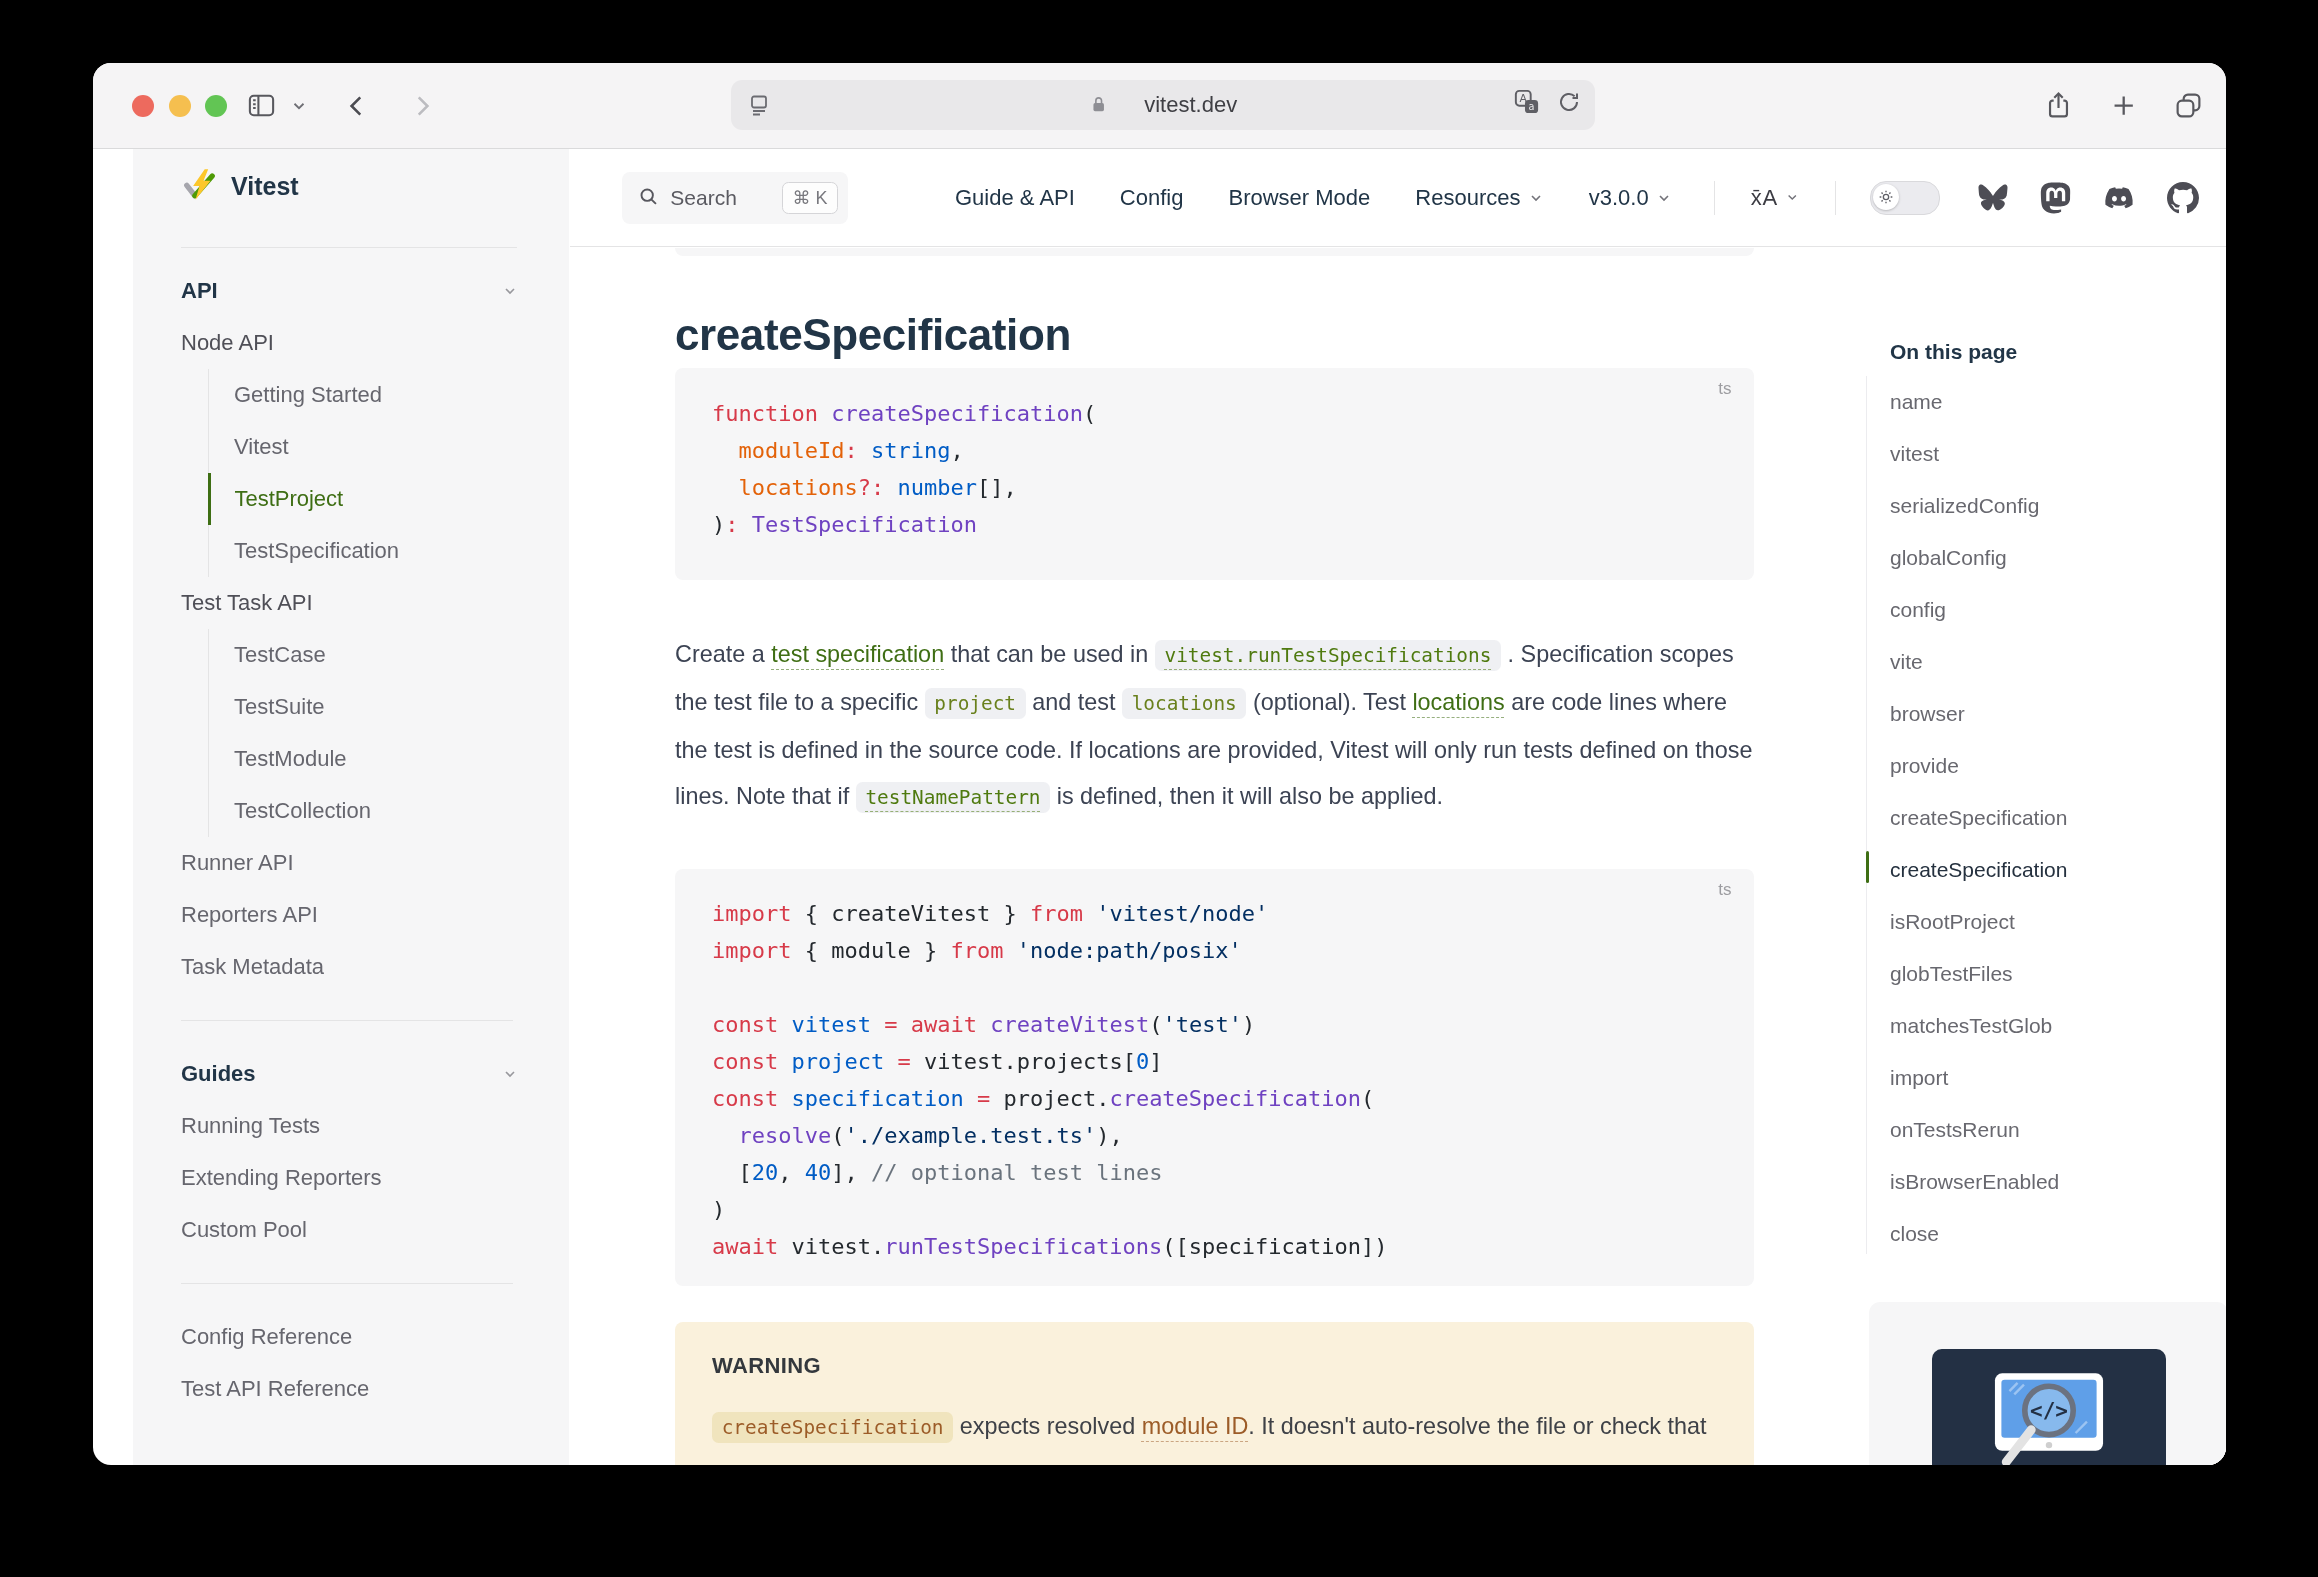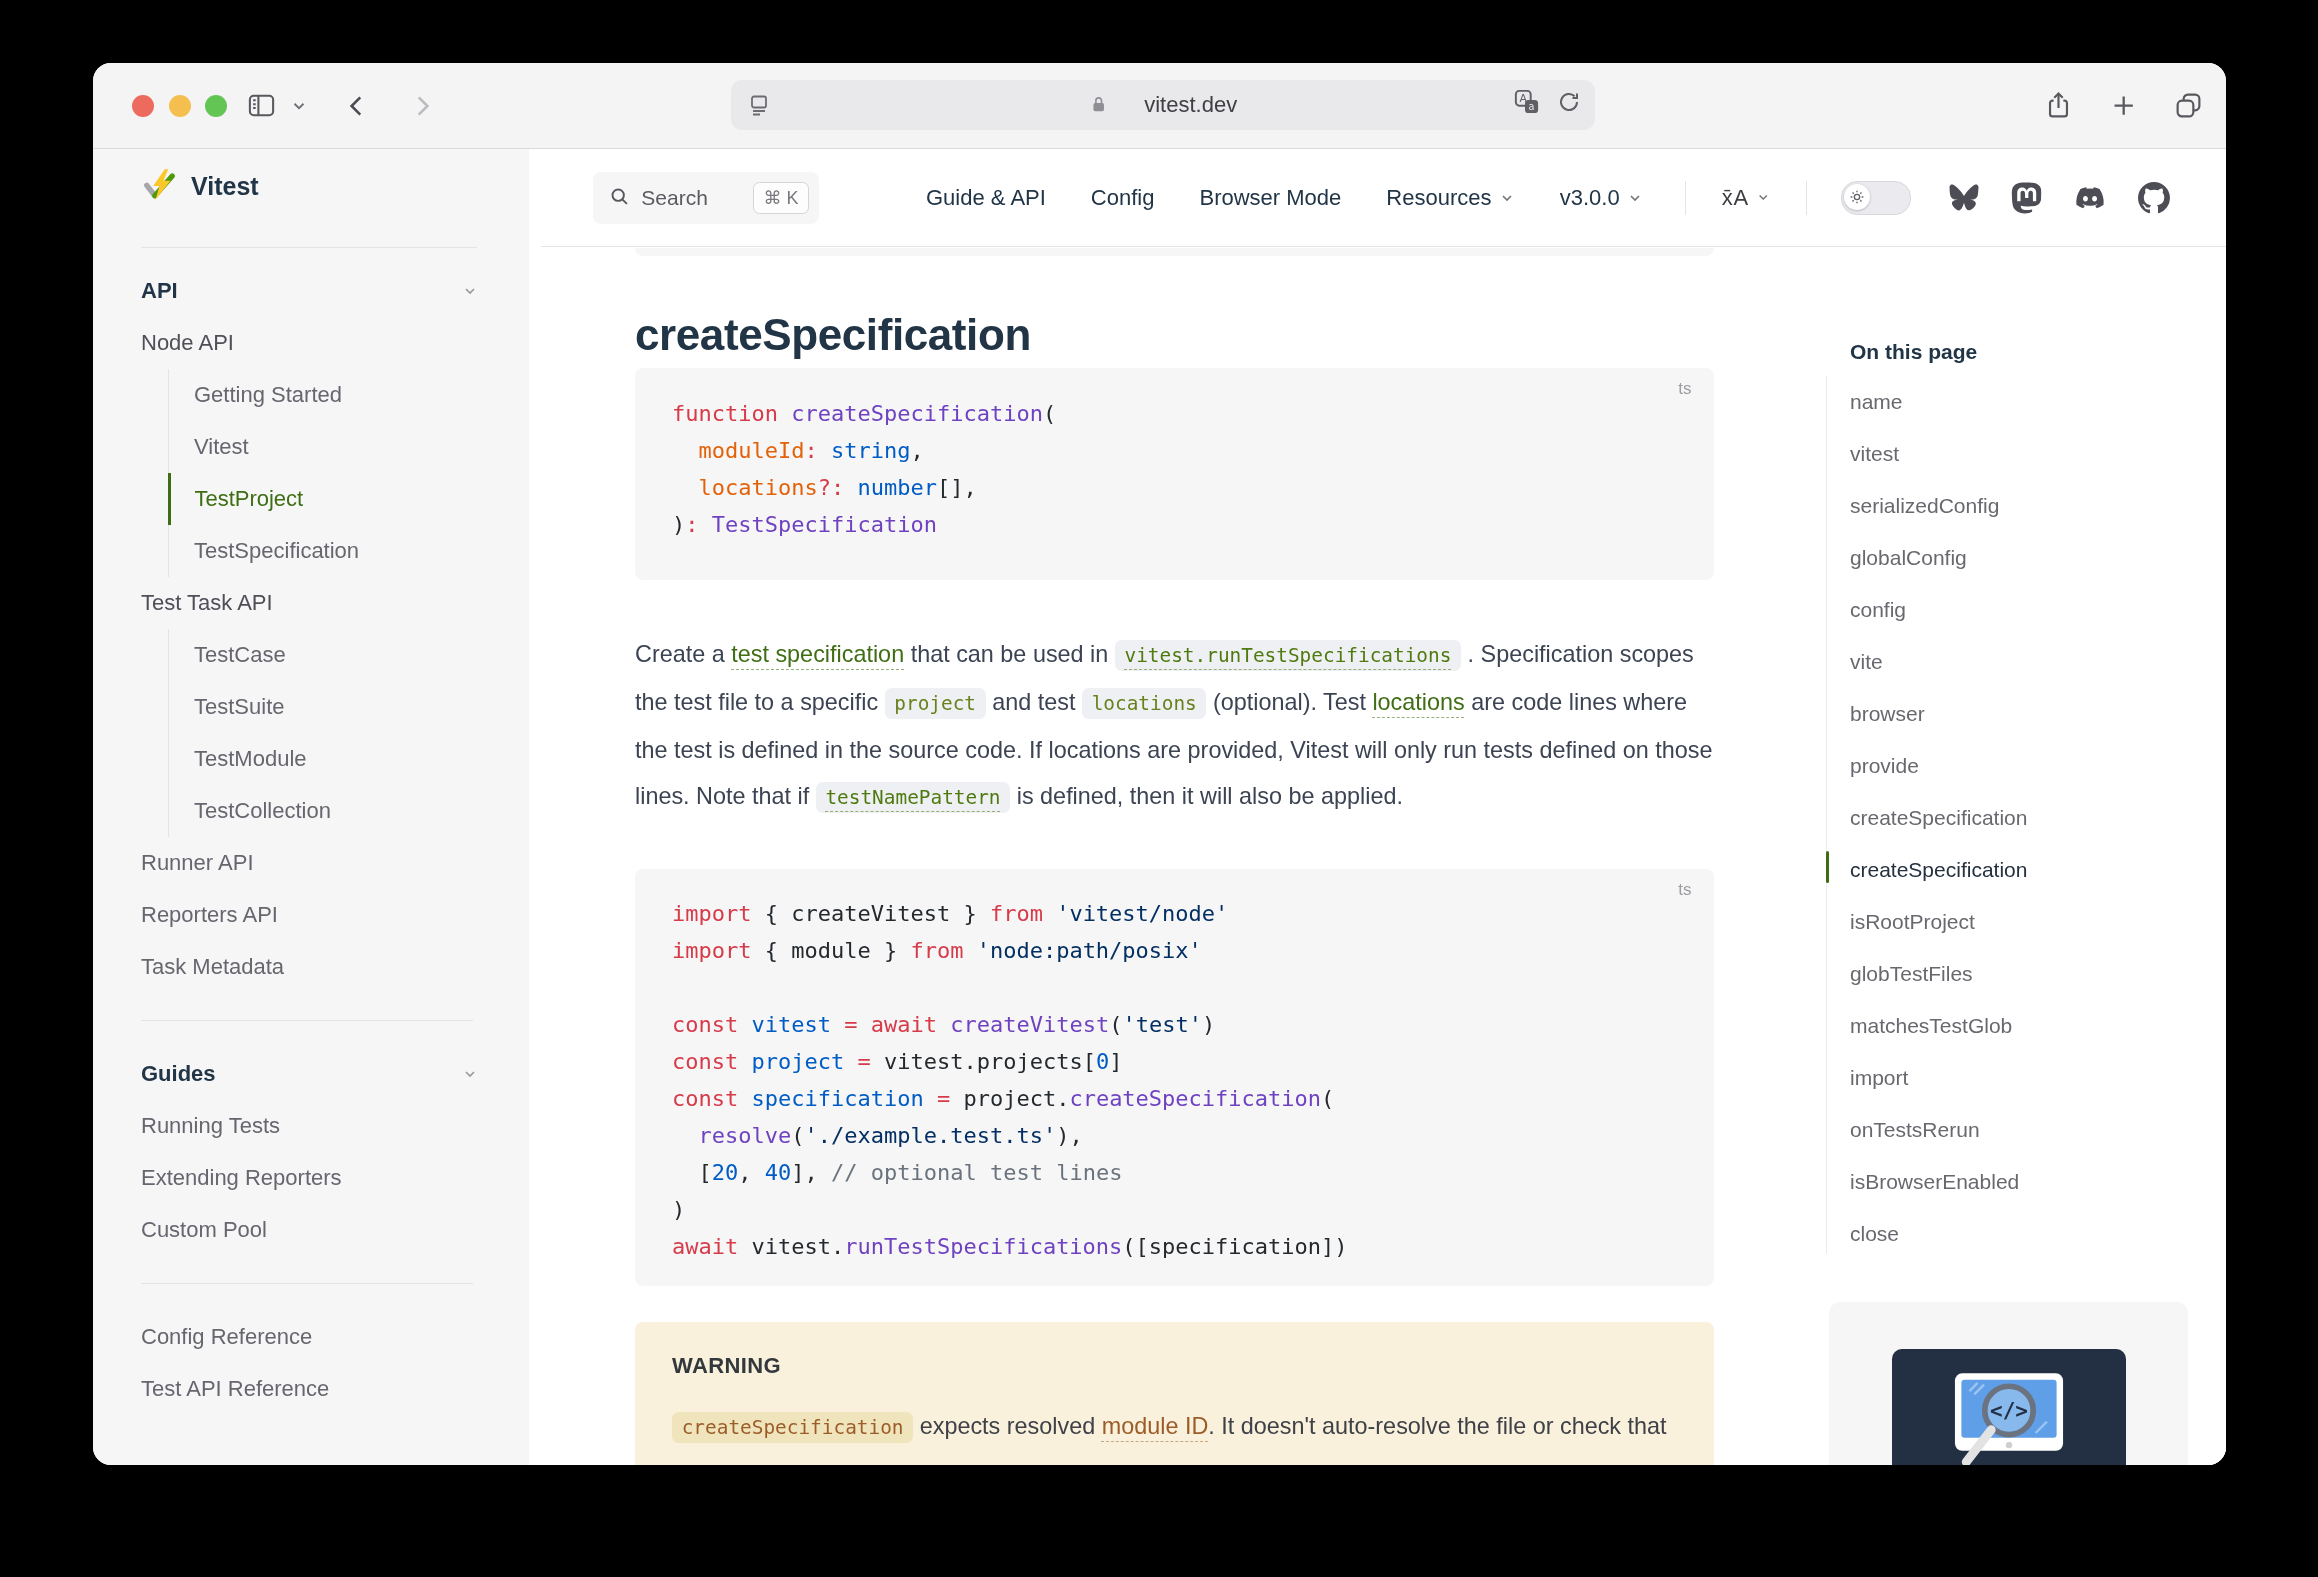--- a/index.html
+++ b/index.html
@@ -15,38 +15,38 @@
   .tb-left .chev-sm{margin-left:13px;color:#6e6e74;}
   .tb-back{margin-left:36px;color:#4c4c52;}
   .tb-fwd{margin-left:39px;color:#bcbcc0;}
   .urlbar{position:absolute;left:638px;top:17px;width:864px;height:50px;background:#e9e8ea;border-radius:11.3px;
     display:flex;align-items:center;justify-content:center;color:#3f3f44;font-size:22px;gap:28px;}
   .urlbar .reader{position:absolute;left:16px;color:#6b6b71;display:flex;}
   .urlbar .lock{color:#8e8e94;margin-right:8px;display:flex;}
   .urlbar .right-ic{position:absolute;right:14.5px;display:flex;gap:16px;color:#5f5f65;align-items:center;}
   .tb-right{position:absolute;right:22.6px;top:0;height:85px;display:flex;align-items:center;gap:37px;color:#58585e;}
   
-  .site{position:absolute;top:86px;left:0;right:0;bottom:0;display:flex;}
+  .site{position:absolute;top:86px;left:0;right:0;bottom:0;display:flex;padding-left:40px;}
   .sb{width:436px;background:#f6f6f7;position:relative;flex:none;}
   .sb-logo{position:absolute;left:48px;top:19.4px;display:flex;align-items:center;gap:13px;}
   .sb-logo .txt{font-size:25px;font-weight:700;color:#213547;}
   .sb-divider-top{position:absolute;top:98px;left:48px;right:52px;height:0.8px;background:#e4e4e5;}
   .sn-list{position:absolute;top:116px;left:0;right:4px;}
   .sn-row{height:52px;display:flex;align-items:center;font-size:22px;cursor:default;}
   .sn-head{padding:0 47px 0 48px;justify-content:space-between;font-weight:700;color:#213547;}
   .sn-head .chv{color:#98989d;display:flex;}
   .sn-group{padding-left:48px;color:#4f4f57;font-weight:500;}
   .sn-item{padding-left:48px;color:#66666e;font-weight:500;}
   .sn-sub{margin-left:75px;border-left:1.6px solid #e4e4e5;padding-left:25px;color:#66666e;font-weight:500;}
   .sn-sub.active{border-left:3.2px solid #3e6e14;padding-left:23.4px;color:#3e6e14;}
   .sn-div{height:55px;position:relative;}
   .sn-div i{position:absolute;top:27px;left:48px;right:52px;height:0.8px;background:#e4e4e5;display:block;}
   .main{flex:1;position:relative;background:#fff;}
   
-  .navbar{position:absolute;top:0;left:12px;right:0;height:98px;background:#fff;border-bottom:0.8px solid #e4e4e5;
+  .navbar{position:absolute;top:0;left:1px;right:0;height:98px;background:#fff;border-bottom:0.8px solid #e4e4e5;
     display:flex;align-items:center;padding-left:52px;box-sizing:border-box;}
   .search-btn{width:226px;height:52px;background:#f6f6f7;border-radius:8px;display:flex;align-items:center;
     padding:0 9.7px 0 16px;box-sizing:border-box;gap:11.3px;color:#57575e;}
   .search-btn .lbl{font-size:21px;color:#5a5a61;}
   .search-btn .kbd{margin-left:auto;border:0.8px solid #d5d5d8;background:#fdfdfd;border-radius:6.5px;
     padding:4px 9.7px;font-size:18px;color:#78787e;}
   .nav-links{margin-left:107px;display:flex;gap:45px;align-items:center;justify-content:flex-end;}
   .nav-link{display:flex;align-items:center;gap:7.3px;font-size:22px;font-weight:500;color:#213547;cursor:pointer;}
   .nav-link .chv{color:#73737a;display:flex;}
   .nv-sep{width:0.8px;height:34px;background:#e4e4e5;margin-left:42px;}

